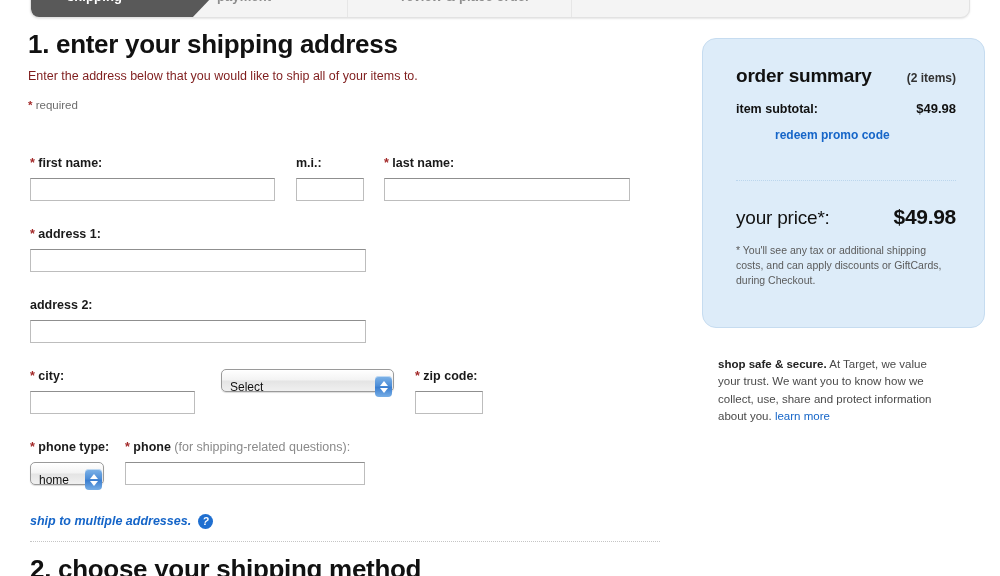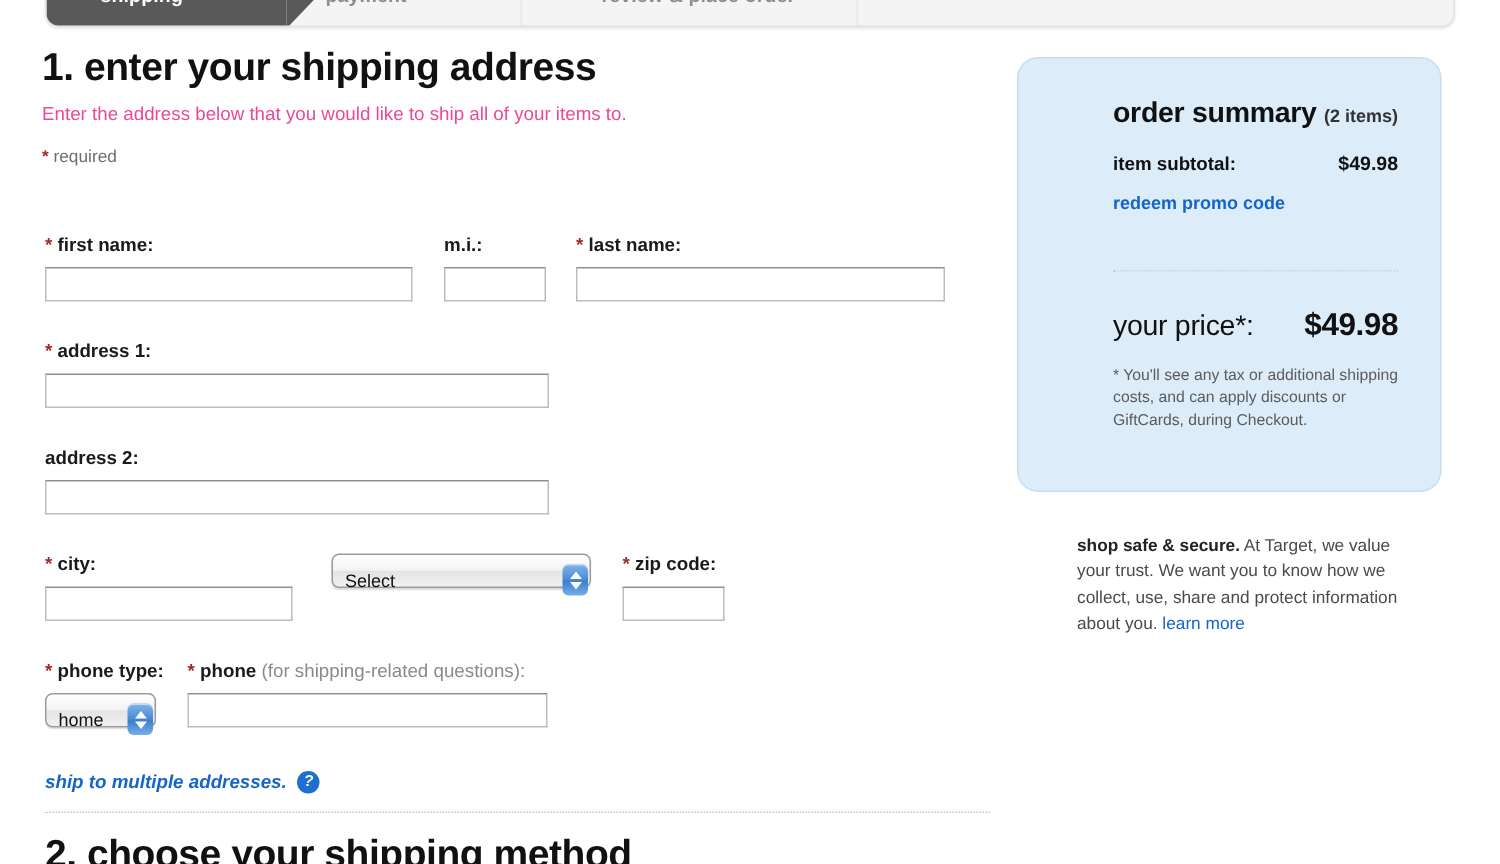--- a/index.html
+++ b/index.html
@@ -52,21 +52,21 @@
     border-left: 1px solid #e6e6e6;
   }
 
   
   .main { position: absolute; left: 28px; top: 30px; width: 640px; }
   h1.step-title {
     margin: 0; font-size: 26px; font-weight: bold; color: #111;
     letter-spacing: -.3px; line-height: 1.1;
   }
   .step-sub {
-    margin: 10px 0 0 0; font-size: 12.5px; color: #ec4899;
+    margin: 10px 0 0 0; font-size: 12.5px; color: #7f1d1d;
   }
   .required-note {
     margin: 16px 0 0 0; font-size: 11.5px; color: #6d6d6d;
   }
   .req-star { color: #a32a2a; font-weight: bold; }
 
   .field-label {
     font-size: 12.5px; font-weight: bold; color: #1a1a1a;
     margin-bottom: 8px; white-space: nowrap;
   }
@@ -136,41 +136,40 @@
     border-top: 1px dotted #c5c5c5;
   }
   h2.step-title2 {
     position: absolute; left: 2px; top: 524px; margin: 0;
     font-size: 26px; font-weight: bold; color: #111;
     letter-spacing: -.3px; white-space: nowrap;
   }
 
   
   .summary {
-    position: absolute; left: 678px; top: 38px;
+    position: absolute; left: 702px; top: 38px;
     width: 283px; height: 290px;
     background: #ddecf9;
     border: 1px solid #c6dcf0;
     border-radius: 14px;
-    padding-left: 30px;
   }
   .sum-inner { padding: 26px 28px 0 33px; }
   .sum-head { display: flex; align-items: baseline; }
   .sum-title {
     font-size: 19px; font-weight: bold; color: #111; letter-spacing: -.2px;
   }
   .sum-items {
     margin-left: auto; font-size: 12px; font-weight: bold; color: #333;
   }
   .sum-line { display: flex; align-items: baseline; margin-top: 14px; }
   .sum-line .k { font-size: 12.5px; font-weight: bold; color: #111; }
   .sum-line .v { margin-left: auto; font-size: 13px; font-weight: bold; color: #111; }
   .promo {
     display: block; margin-top: 12px;
-    font-size: 12px; font-weight: bold; color: #1565c8; text-decoration: none;
+    font-size: 12px; font-weight: bold; color: #1565c8; text-decoration: none; margin-left: 39px;
   }
   .sum-rule {
     margin: 38px 0 0 0; border-top: 1px dotted #b8d4ec; opacity: .9;
   }
   .price-line { display: flex; align-items: baseline; margin-top: 24px; }
   .price-line .k { font-size: 19px; font-weight: normal; color: #111; letter-spacing: -.2px; }
   .price-line .v { margin-left: auto; font-size: 21px; font-weight: bold; color: #111; letter-spacing: -.3px; }
   .price-note {
     margin-top: 14px; font-size: 10.5px; line-height: 1.45; color: #5b5b5b;
   }

